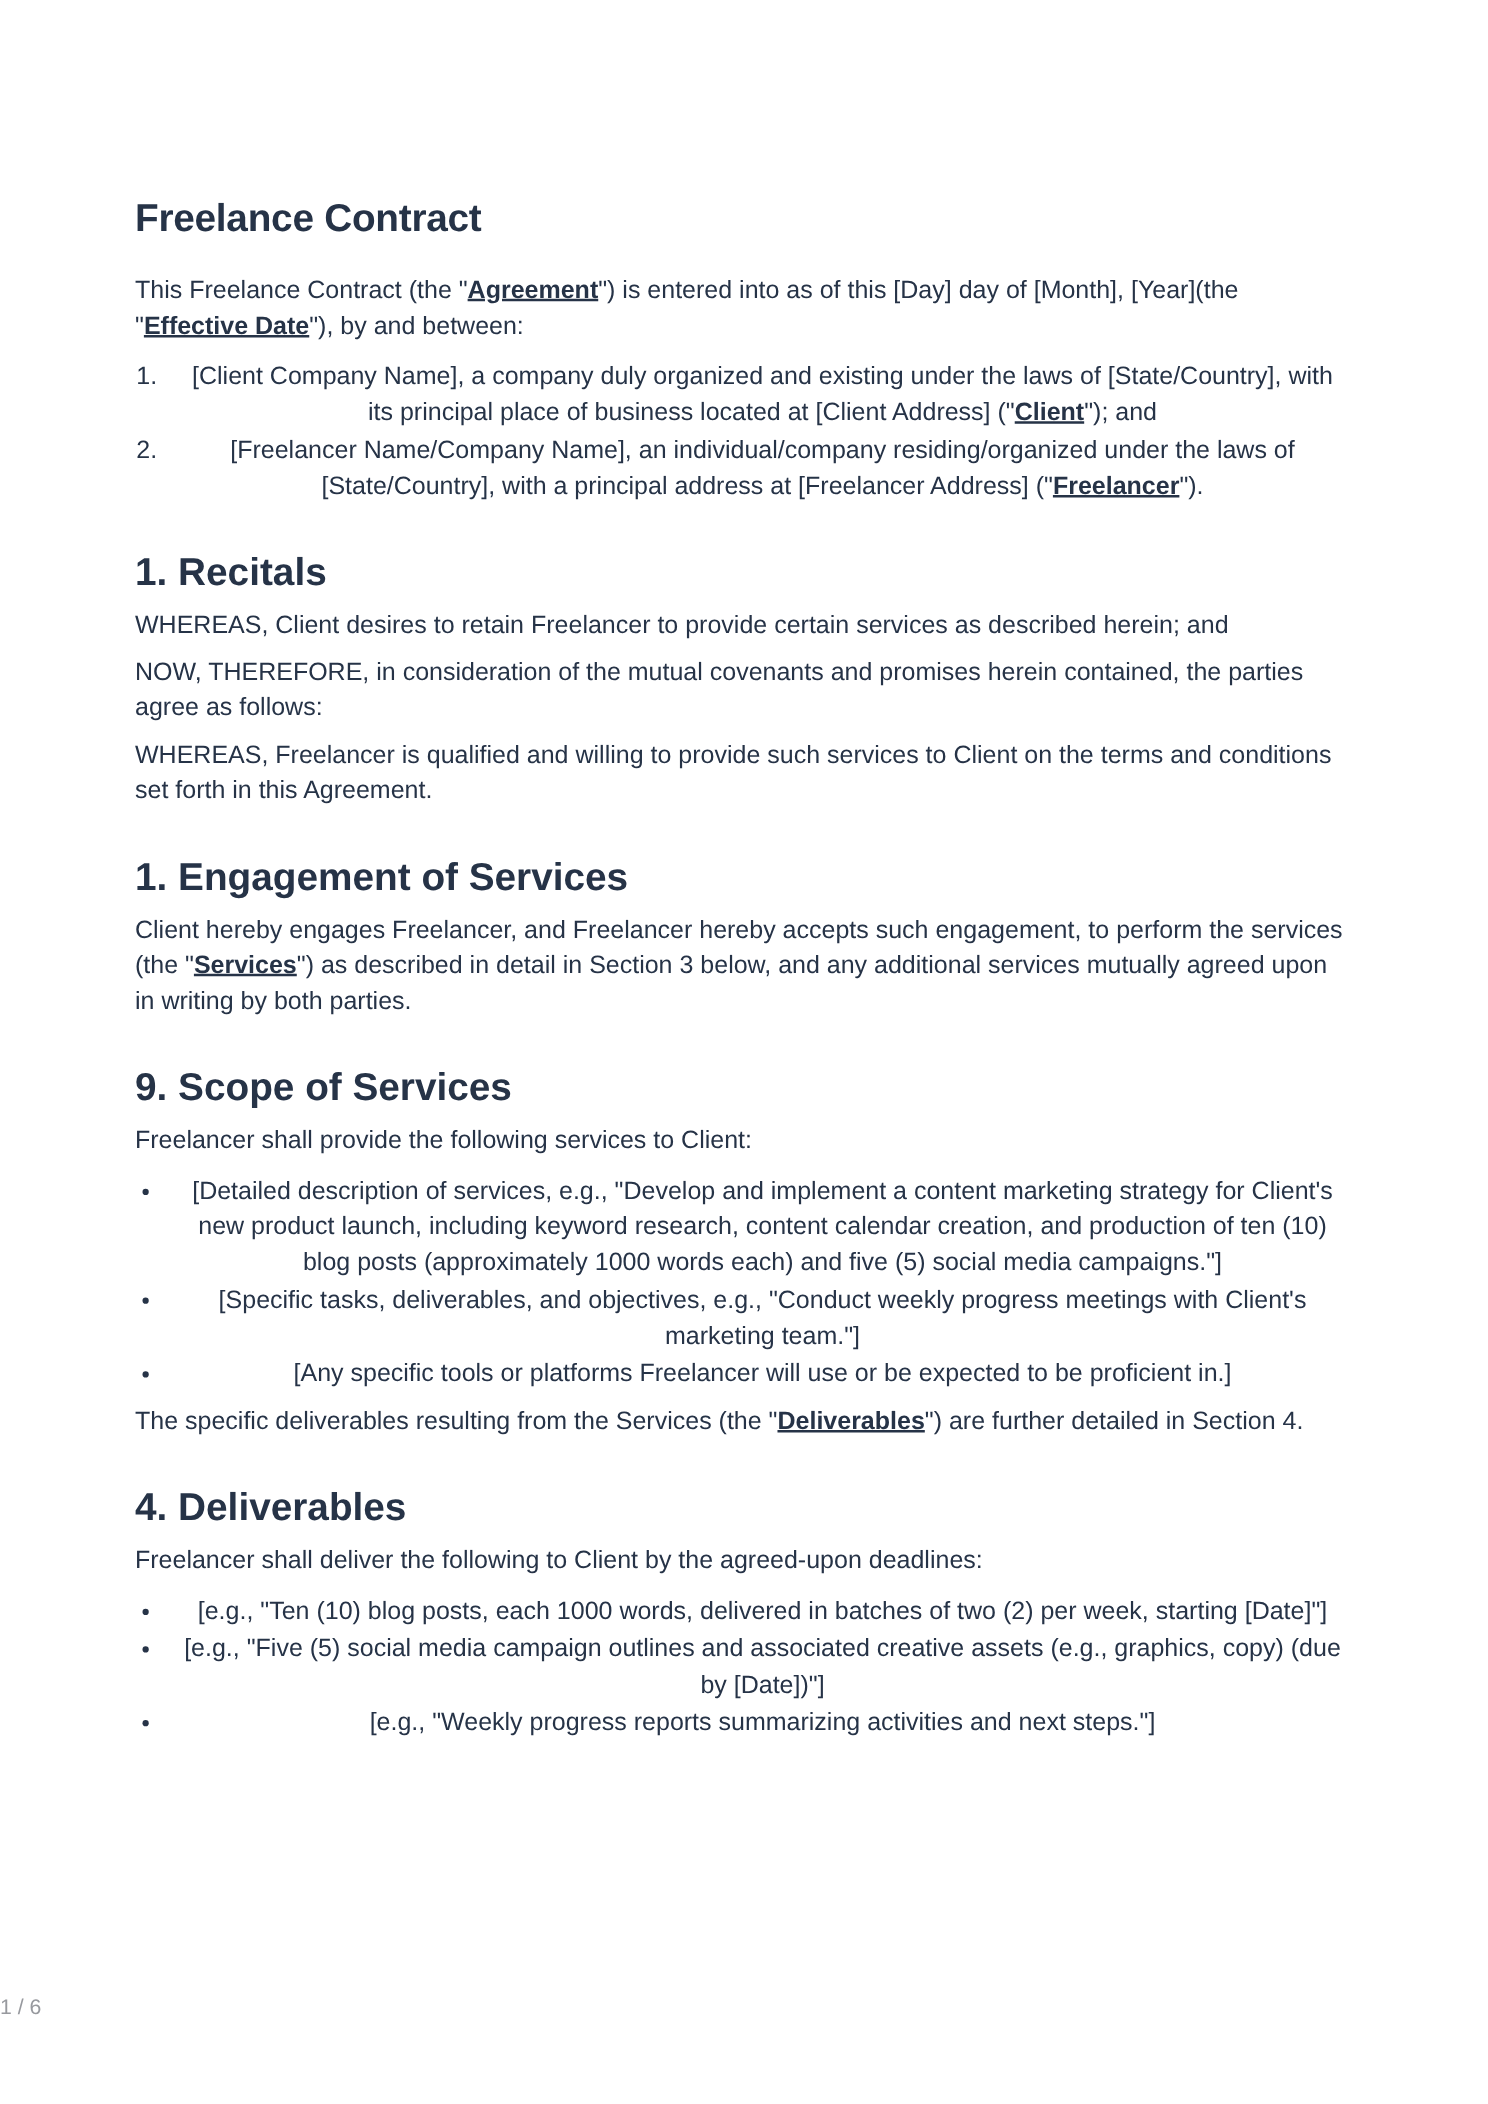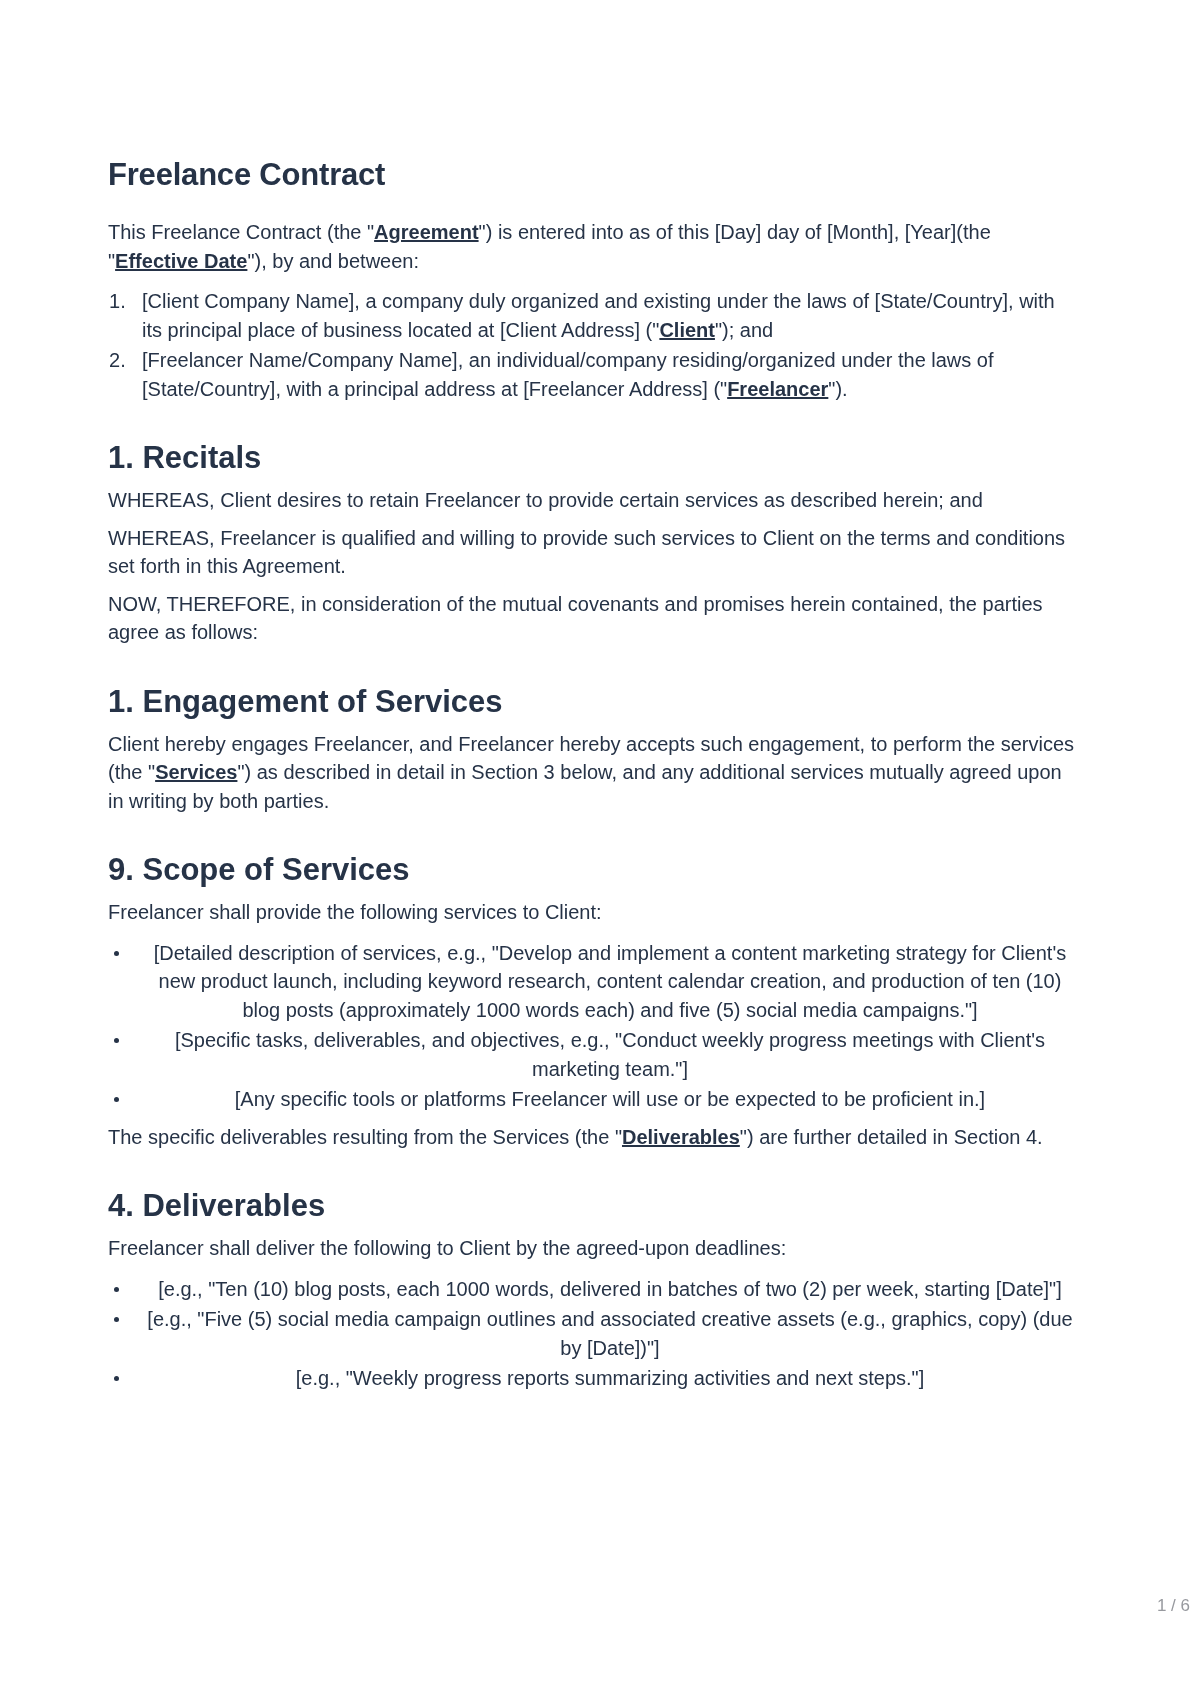--- a/index.html
+++ b/index.html
@@ -46,20 +46,21 @@
   }
   strong { font-weight: 700; text-decoration: underline; }
 
   ol.parties {
     list-style: none;
     counter-reset: party;
     margin: 12px 0 9px 0;
     padding: 0;
     font-size: 20px;
     line-height: 28.5px;
+    text-align: center;
   }
   ol.parties > li {
     counter-increment: party;
     position: relative;
     padding-left: 34px;
   }
   ol.parties > li + li { margin-top: 2px; }
   ol.parties > li::before {
     content: counter(party) ".";
     position: absolute;
@@ -89,21 +90,21 @@
     height: 5px;
     border-radius: 50%;
     background: var(--text);
   }
 
   .page-footer {
     position: absolute;
     left: 0;
     right: 0;
     top: 1596px;
-    text-align: right;
+    text-align: left;
     font-size: 17px;
     color: var(--muted);
   }
 </style>
 </head>
 <body>
 
 <div class="page">
   <main class="content">
 
@@ -111,22 +112,22 @@
 
     <p class="body-text"><span>This Freelance Contract (the "</span><strong>Agreement</strong><span>") is entered into as of this [Day] day of [Month], [Year](the "</span><strong>Effective Date</strong><span>"), by and between:</span></p>
 
     <ol class="parties">
       <li><span>[Client Company Name], a company duly organized and existing under the laws of [State/Country], with its principal place of business located at [Client Address] ("</span><strong>Client</strong><span>"); and</span></li>
       <li><span>[Freelancer Name/Company Name], an individual/company residing/organized under the laws of [State/Country], with a principal address at [Freelancer Address] ("</span><strong>Freelancer</strong><span>").</span></li>
     </ol>
 
     <h2 class="section-heading">1. Recitals</h2>
     <p class="body-text">WHEREAS, Client desires to retain Freelancer to provide certain services as described herein; and</p>
+    <p class="body-text">NOW, THEREFORE, in consideration of the mutual covenants and promises herein contained, the parties agree as follows:</p>
     <p class="body-text">WHEREAS, Freelancer is qualified and willing to provide such services to Client on the terms and conditions set forth in this Agreement.</p>
-    <p class="body-text">NOW, THEREFORE, in consideration of the mutual covenants and promises herein contained, the parties agree as follows:</p>
 
     <h2 class="section-heading">1. Engagement of Services</h2>
     <p class="body-text"><span>Client hereby engages Freelancer, and Freelancer hereby accepts such engagement, to perform the services (the "</span><strong>Services</strong><span>") as described in detail in Section 3 below, and any additional services mutually agreed upon in writing by both parties.</span></p>
 
     <h2 class="section-heading">9. Scope of Services</h2>
     <p class="body-text">Freelancer shall provide the following services to Client:</p>
     <ul class="bullets">
       <li>[Detailed description of services, e.g., "Develop and implement a content marketing strategy for Client's new product launch, including keyword research, content calendar creation, and production of ten (10) blog posts (approximately 1000 words each) and five (5) social media campaigns."]</li>
       <li>[Specific tasks, deliverables, and objectives, e.g., "Conduct weekly progress meetings with Client's marketing team."]</li>
       <li>[Any specific tools or platforms Freelancer will use or be expected to be proficient in.]</li>

